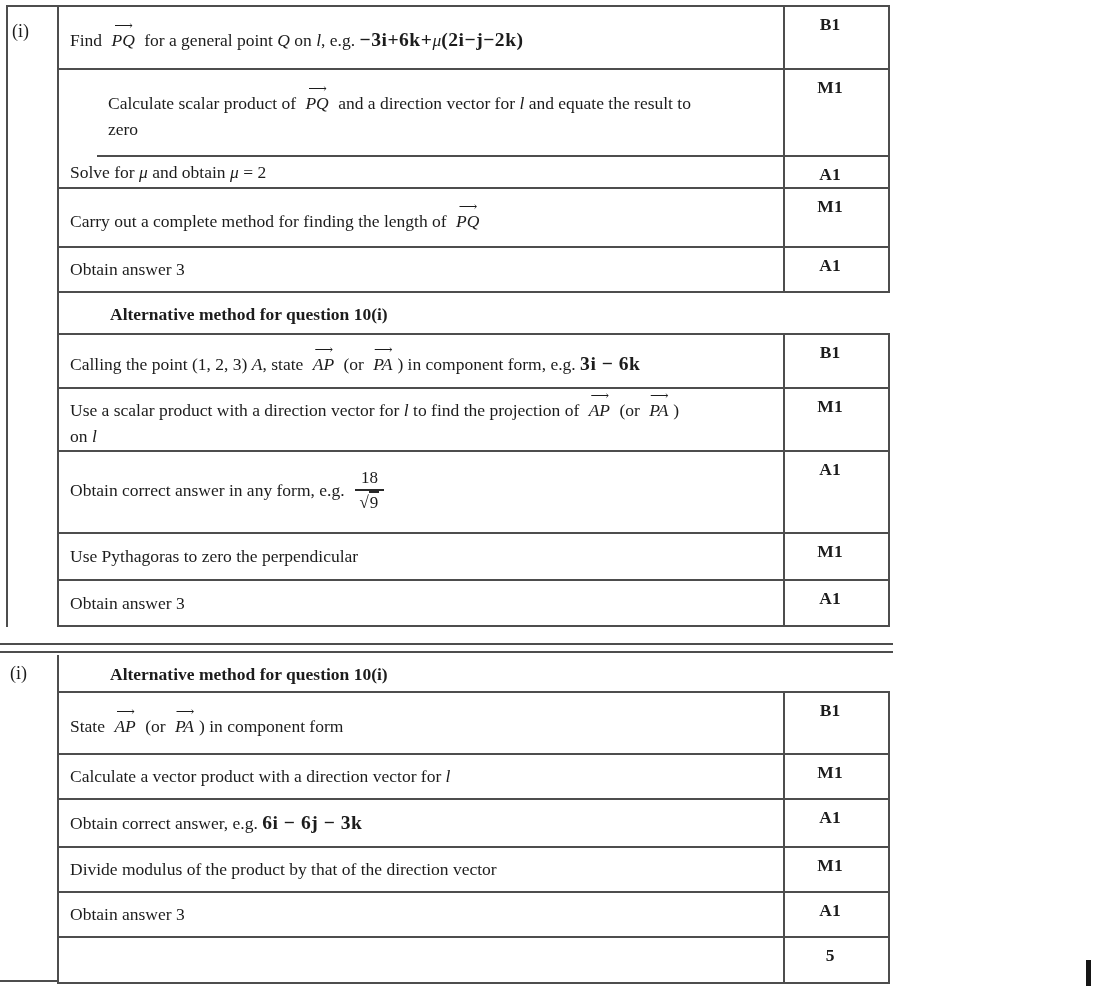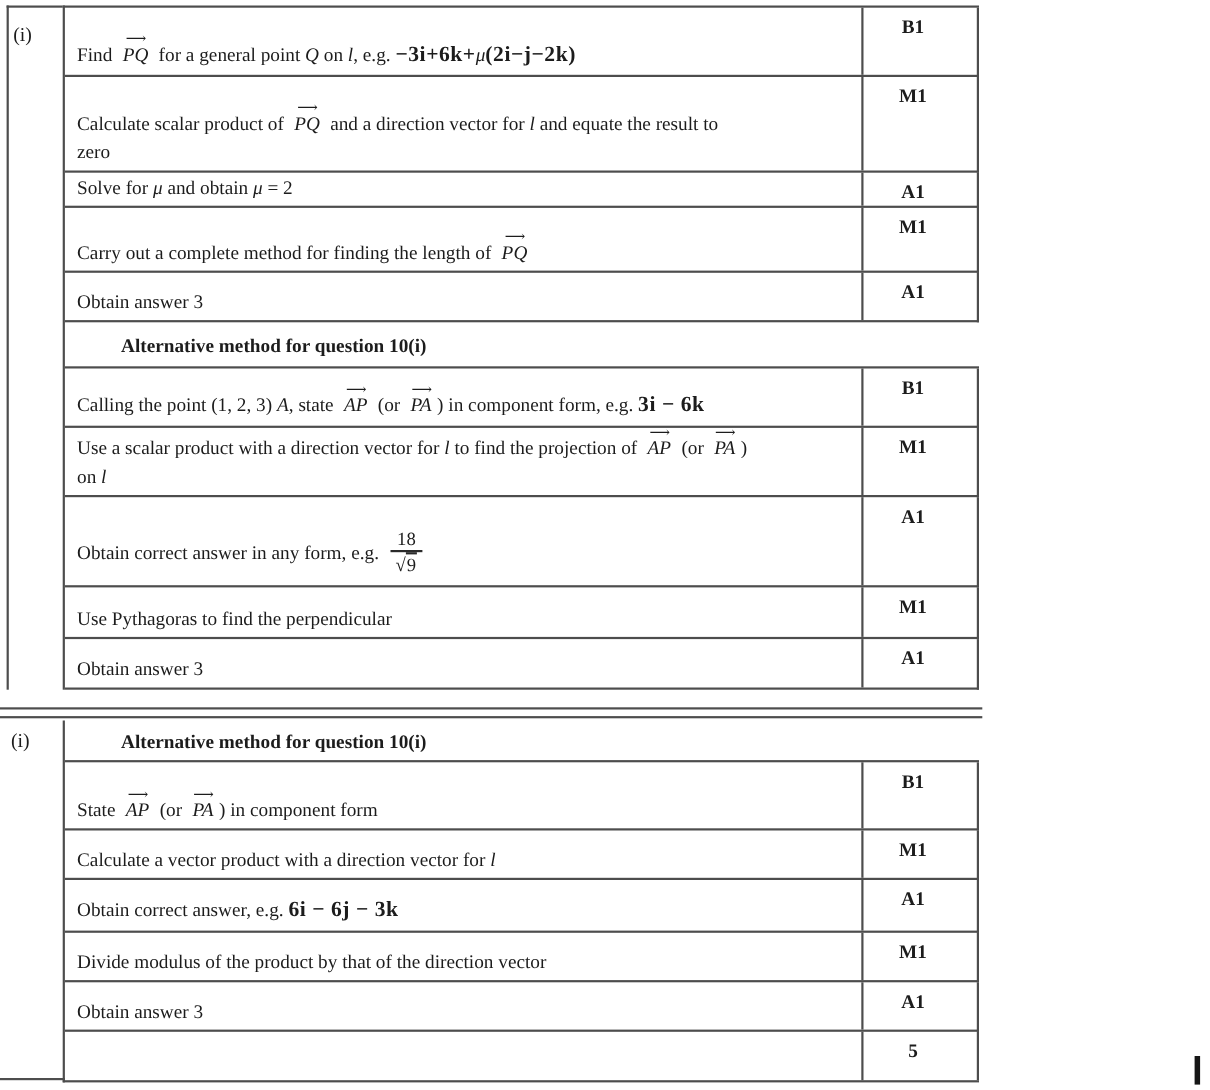--- a/index.html
+++ b/index.html
@@ -15,21 +15,21 @@
   .sec1 .qcol{border-left:2px solid #4d4d4d;border-top:2px solid #4d4d4d;}
   .sec2 .qcol{padding-top:8px;}
 
   .tbl{width:833px;box-sizing:border-box;border-left:2px solid #4d4d4d;}
   .sec1 .tbl{border-top:2px solid #4d4d4d;}
 
   .row{display:flex;box-sizing:border-box;border-bottom:2px solid #4d4d4d;border-right:2px solid #4d4d4d;}
   .row.band{border-right:none;}
   .row.noline{border-bottom:none;}
 
-  .ctext{flex:1;box-sizing:border-box;display:flex;align-items:flex-end;padding:4px 10px 4px 11px;font-size:17.5px;line-height:1.5;}
+  .ctext{flex:1;box-sizing:border-box;display:flex;align-items:center;padding:4px 10px 4px 11px;font-size:17.5px;line-height:1.5;}
   .cmark{width:105px;box-sizing:border-box;border-left:2px solid #4d4d4d;text-align:center;
          padding:7px 13px 0 0;font-weight:bold;font-size:17.5px;}
   .bandtext{display:flex;align-items:center;padding:2px 10px 0 11px;font-weight:bold;font-size:17.5px;margin-left:40px;}
 
   
   .mi{font-style:italic;}
   .mb{font-weight:bold;font-size:1.12em;letter-spacing:0.5px;}
   .vec{position:relative;display:inline-block;font-style:italic;margin:0 3px;padding:7px 2px 0 2px;}
   .vec::after{content:"⟶";position:absolute;top:-4px;left:50%;transform:translateX(-50%);
               font-size:13px;font-style:normal;letter-spacing:-1px;}
@@ -51,21 +51,21 @@
 
   <div class="section sec1">
     <div class="qcol">(i)</div>
     <div class="tbl" id="tbl1">
         <div class="row" style="height: 63px;">
           <div class="ctext">
             <div><span class="">Find </span><span class="vec">PQ</span><span class=""> for a general point </span><span class="mi">Q</span><span class=""> on </span><span class="mi">l</span><span class="">, e.g. </span><span class="mb">−3i+6k+</span><span class="mi">μ</span><span class="mb">(2i−j−2k)</span></div>
           </div>
           <div class="cmark">B1</div>
         </div>
-        <div class="row" style="height: 87px;">
+        <div class="row" style="height: 87px; margin-left: 38px;">
           <div class="ctext">
             <div><span class="">Calculate scalar product of </span><span class="vec">PQ</span><span class=""> and a direction vector for </span><span class="mi">l</span><span class=""> and equate the result to</span><br><span class="">zero</span></div>
           </div>
           <div class="cmark">M1</div>
         </div>
         <div class="row" style="height: 32px; gap: 17px;">
           <div class="ctext">
             <div><span class="">Solve for </span><span class="mi">μ</span><span class=""> and obtain </span><span class="mi">μ</span><span class=""> = 2</span></div>
           </div>
           <div class="cmark">A1</div>
@@ -98,21 +98,21 @@
           <div class="cmark">M1</div>
         </div>
         <div class="row" style="height: 82px;">
           <div class="ctext">
             <div><span class="">Obtain correct answer in any form, e.g. </span><span class="frac"><span class="num">18</span><span class="den"><span>√</span><span class="rad">9</span></span></span></div>
           </div>
           <div class="cmark">A1</div>
         </div>
         <div class="row" style="height: 47px;">
           <div class="ctext">
-            <div><span class="">Use Pythagoras to find the perpendicular</span></div>
+            <div><span class="">Use Pythagoras to zero the perpendicular</span></div>
           </div>
           <div class="cmark">M1</div>
         </div>
         <div class="row" style="height: 46px;">
           <div class="ctext">
             <div><span class="">Obtain answer 3</span></div>
           </div>
           <div class="cmark">A1</div>
         </div>
       </div>

